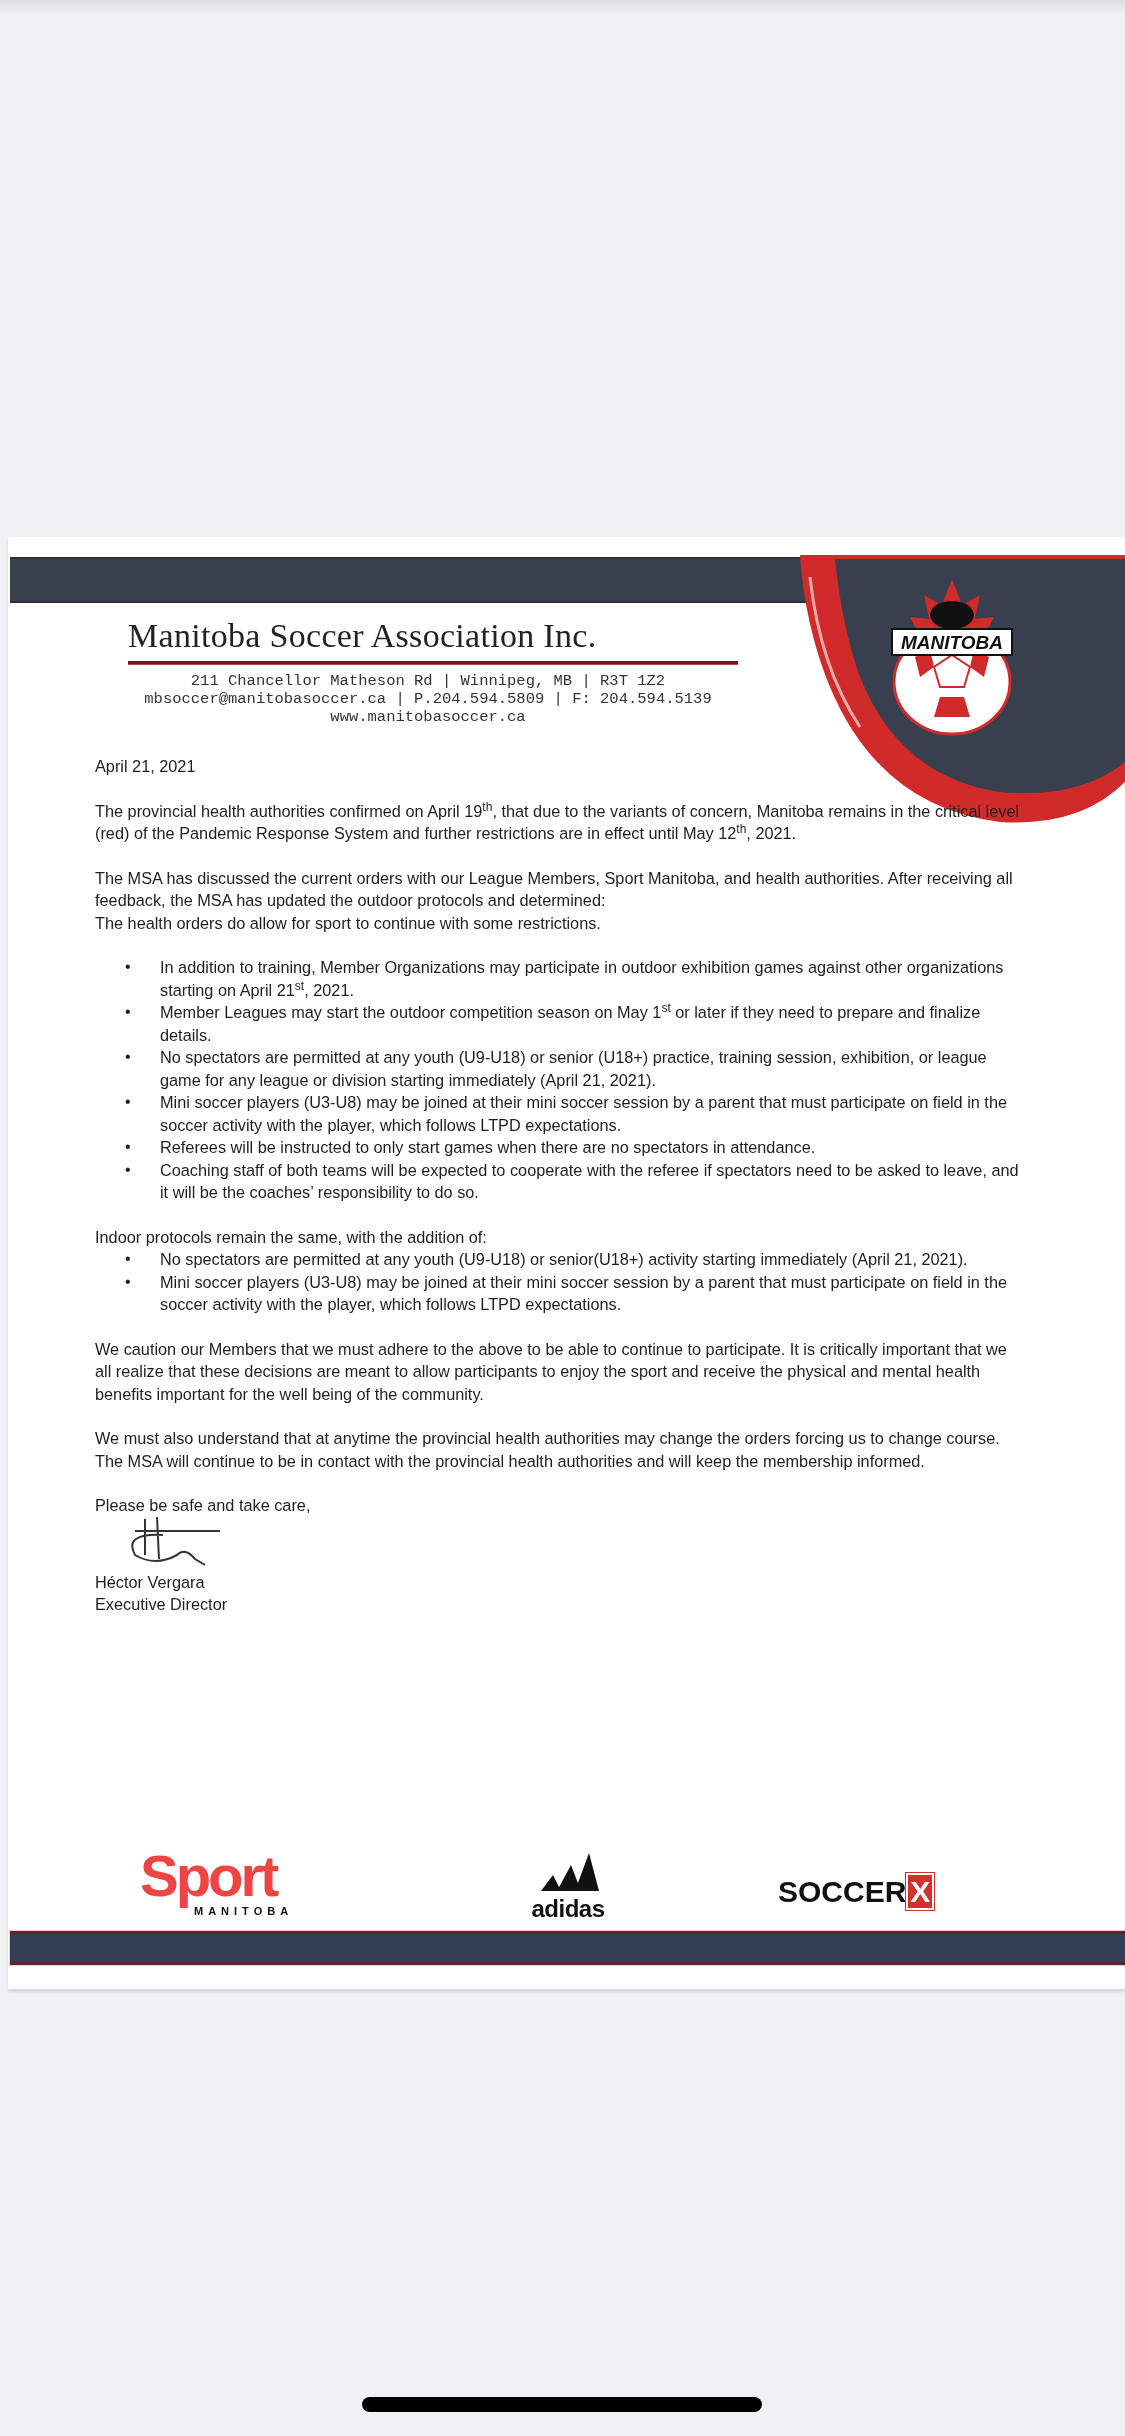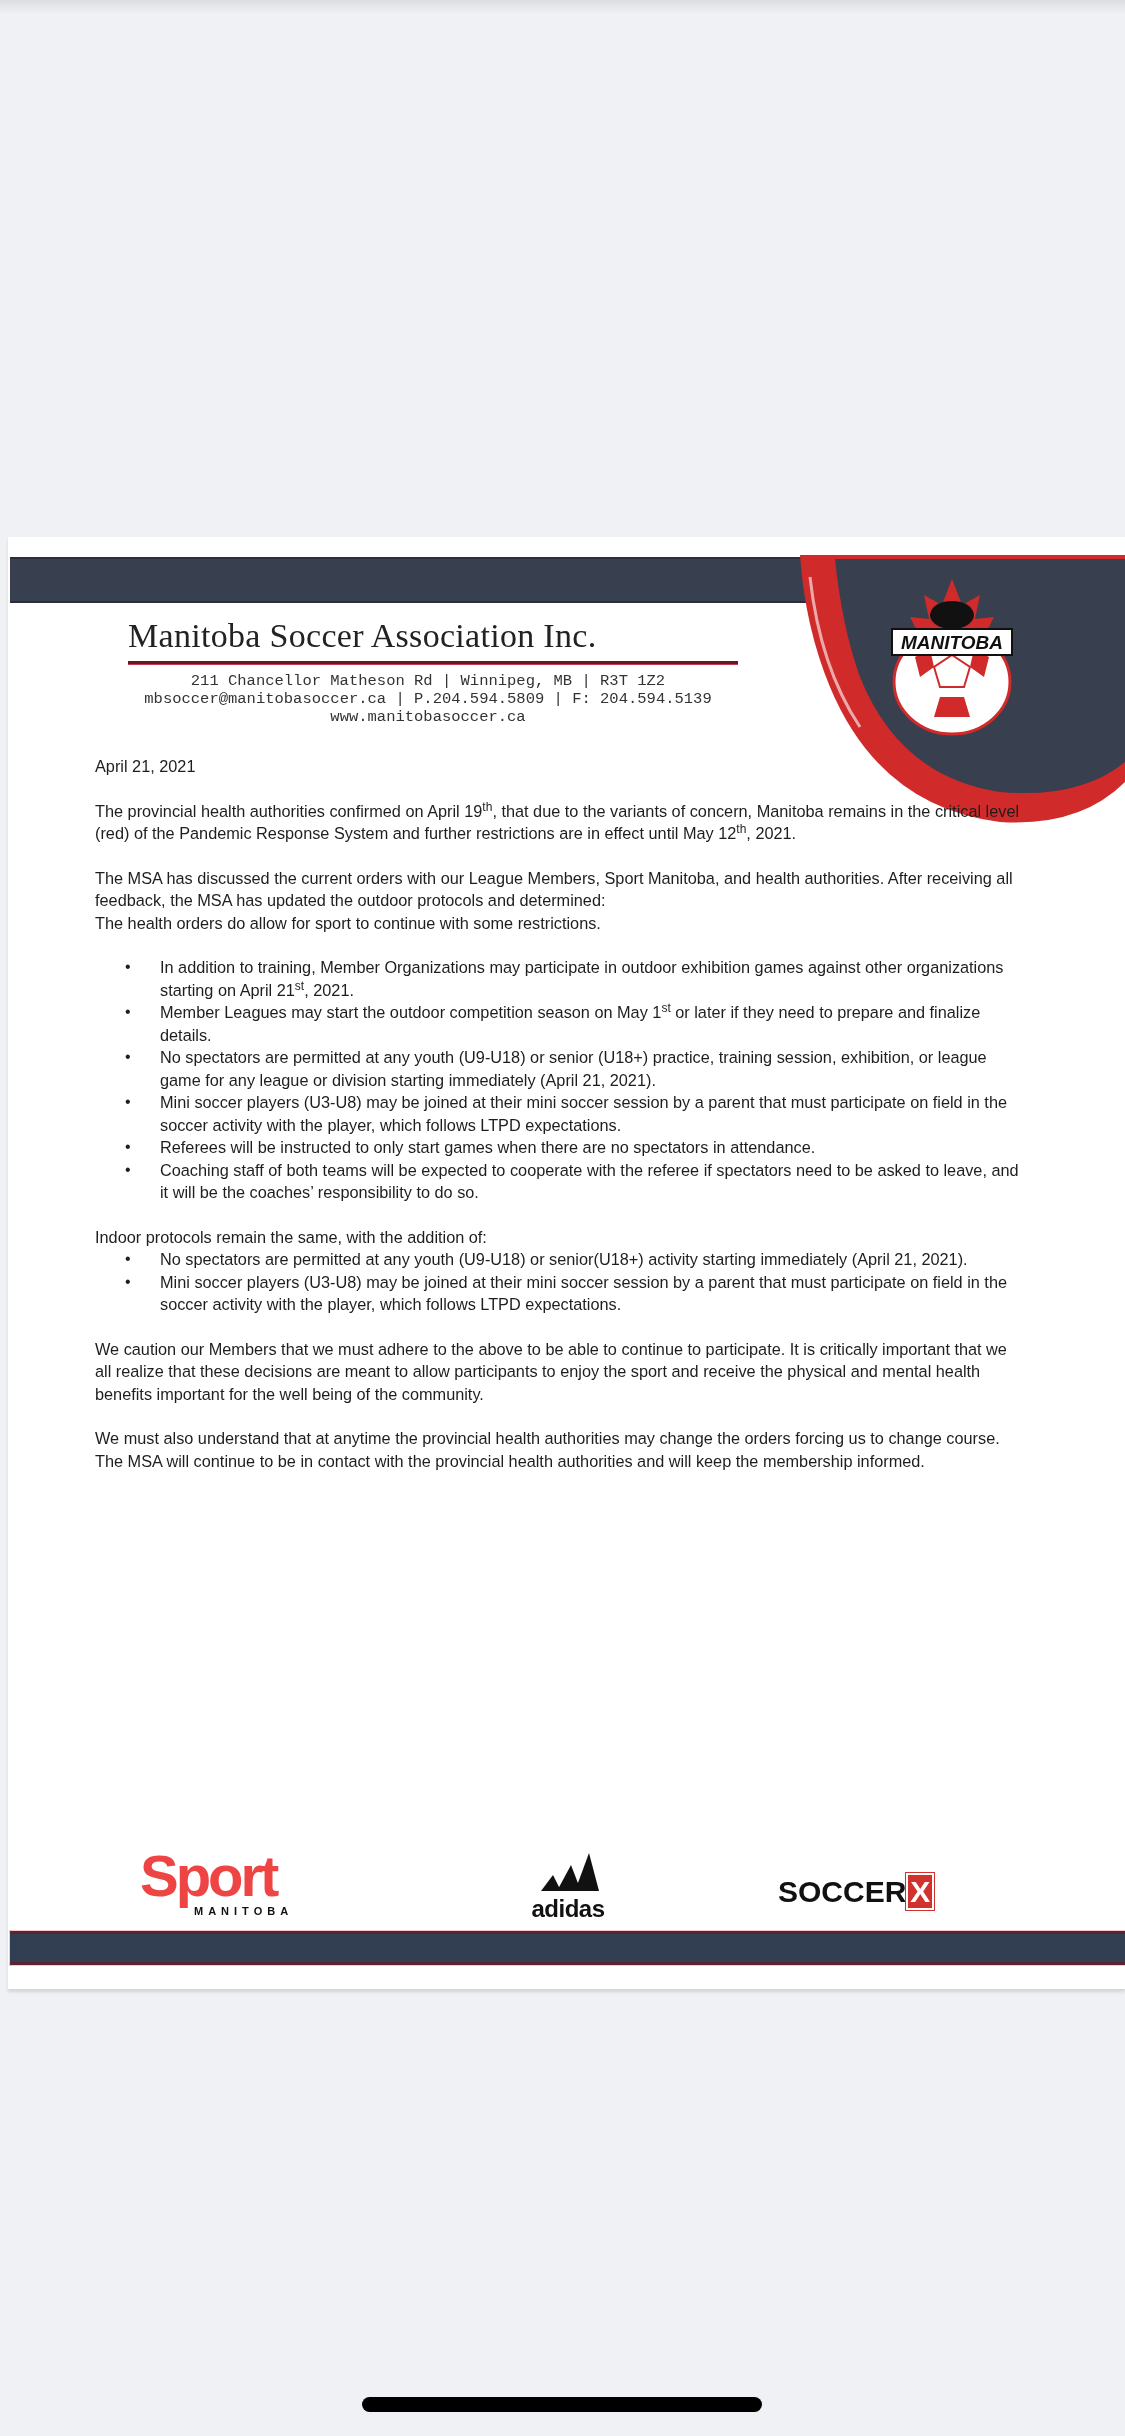--- a/index.html
+++ b/index.html
@@ -105,20 +105,28 @@
       <li><span class="bullet">•</span><span>Referees will be instructed to only start games when there are no spectators in attendance.</span></li>
       <li><span class="bullet">•</span><span>Coaching staff of both teams will be expected to cooperate with the referee if spectators need to be asked to leave, and it will be the coaches’ responsibility to do so.</span></li>
     </ul>
     <p style="margin-bottom:0">Indoor protocols remain the same, with the addition of:</p>
     <ul>
       <li><span class="bullet">•</span><span>No spectators are permitted at any youth (U9-U18) or senior(U18+) activity starting immediately (April 21, 2021).</span></li>
       <li><span class="bullet">•</span><span>Mini soccer players (U3-U8) may be joined at their mini soccer session by a parent that must participate on field in the soccer activity with the player, which follows LTPD expectations.</span></li>
     </ul>
     <p>We caution our Members that we must adhere to the above to be able to continue to participate. It is critically important that we all realize that these decisions are meant to allow participants to enjoy the sport and receive the physical and mental health benefits important for the well being of the community.</p>
     <p>We must also understand that at anytime the provincial health authorities may change the orders forcing us to change course. The MSA will continue to be in contact with the provincial health authorities and will keep the membership informed.</p>
+    <p style="margin-bottom:0">Please be safe and take care,</p>
+    <div class="sig-block">
+      <svg class="signature" viewBox="0 0 120 58">
+        <path d="M30,4 L30,40 M42,2 L44,44 M20,16 L105,16 M48,20 Q8,18 20,40 Q40,52 62,40 Q70,32 80,44 L90,50" stroke="#333" stroke-width="2" fill="none"></path>
+      </svg>
+      <div>Héctor Vergara</div>
+      <div>Executive Director</div>
+    </div>
   </div>
 
   <div class="sponsors">
     <div class="sport-logo">
       <div class="sport-word">Sport</div>
       <div class="sport-sub">MANITOBA</div>
     </div>
     <div class="adidas-logo">
       <svg width="70" height="40" viewBox="0 0 70 40">
         <polygon points="8,40 20,24 28,40" fill="#111"></polygon>

